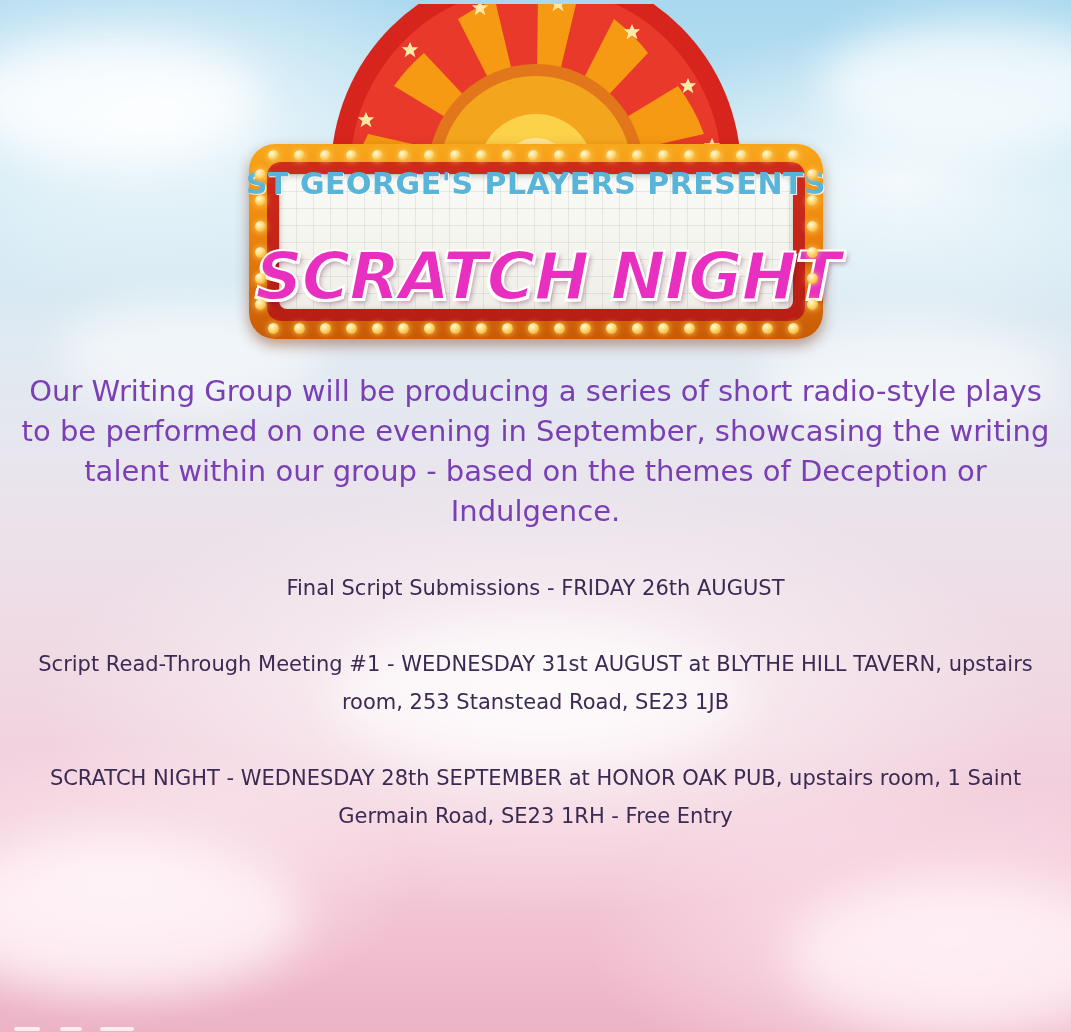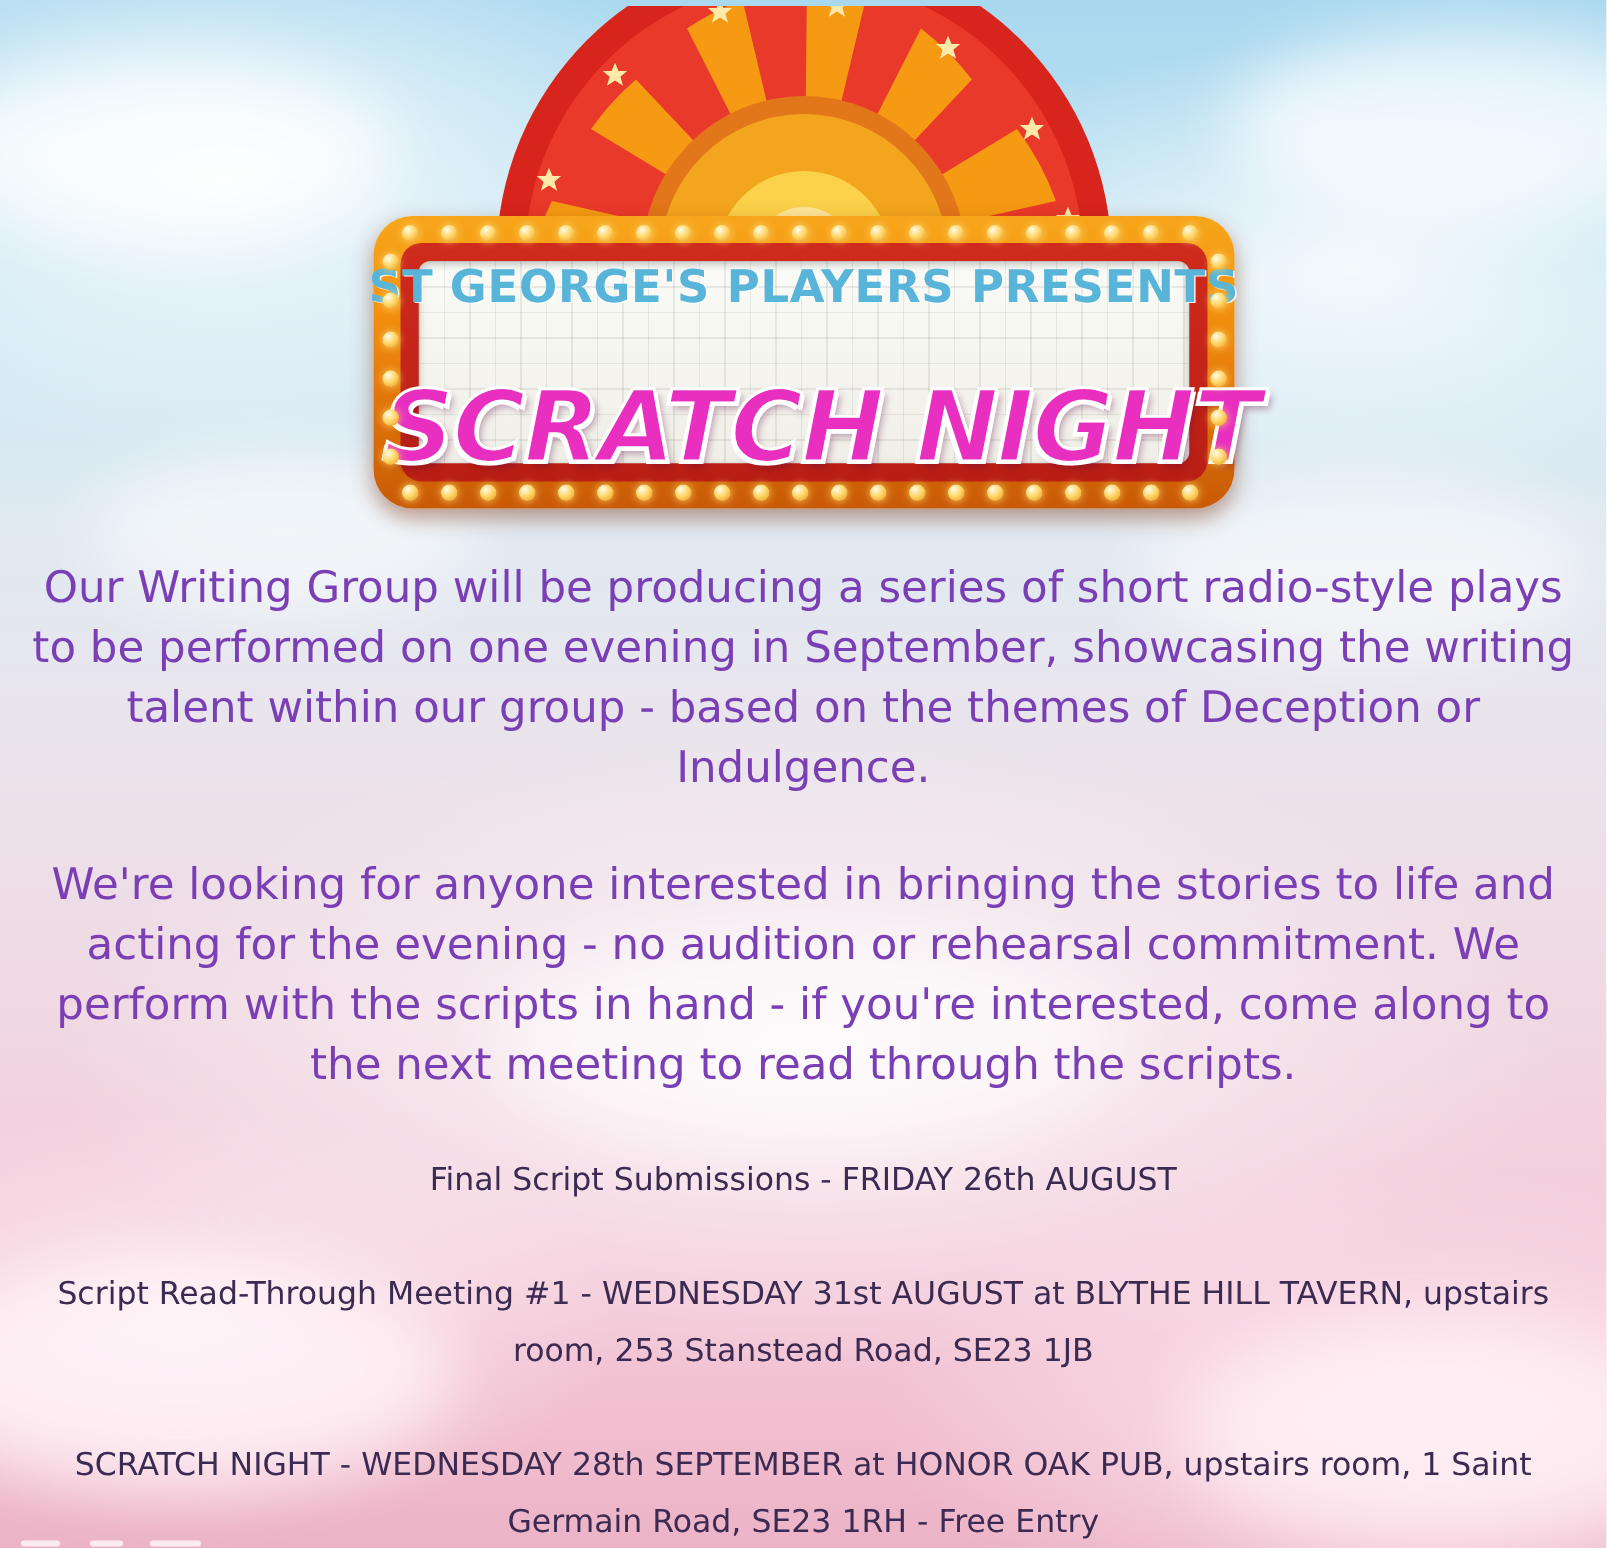--- a/index.html
+++ b/index.html
@@ -98,21 +98,21 @@
     bottom: 12px;
     border-radius: 8px;
     background:
       repeating-linear-gradient(to right, rgba(0,0,0,0.07) 0 1px, rgba(0,0,0,0) 1px 17px),
       repeating-linear-gradient(to bottom, rgba(0,0,0,0.07) 0 1px, rgba(0,0,0,0) 1px 17px),
       linear-gradient(to bottom, #fbfbf7 0%, #efeee7 100%);
     box-shadow: inset 0 2px 6px rgba(0,0,0,0.25);
     display: flex;
     flex-direction: column;
     align-items: center;
-    justify-content: space-between;
+    justify-content: flex-end;
     gap: 43px;
   }
 
   #sign-line1 {
     font-family: "DejaVu Sans", sans-serif;
     font-weight: bold;
     font-size: 30px;
     letter-spacing: 0.5px;
     color: #58b4d8;
     text-shadow: 1px 1px 0 rgba(255,255,255,0.9);
@@ -320,21 +320,20 @@
           <div class="bulb" style="left: 557.5px; top: 128.5px;"></div>
           <div class="bulb" style="left: 5.5px; top: 154.5px;"></div>
           <div class="bulb" style="left: 557.5px; top: 154.5px;"></div>
         </div>
     </div>
   </div>
 
   <div id="content">
     <p class="para p-purple">Our Writing Group will be producing a series of short radio-style plays to be performed on one evening in September, showcasing the writing talent within our group - based on the themes of Deception or Indulgence.</p>
 
-    <p class="para p-purple-2">We're looking for anyone interested in bringing the stories to life and acting for the evening - no audition or rehearsal commitment. We perform with the scripts in hand - if you're interested, come along to the next meeting to read through the scripts.</p>
 
     <p class="para p-dark">Final Script Submissions - FRIDAY 26th AUGUST</p>
 
     <p class="para p-dark">Script Read-Through Meeting #1 - WEDNESDAY 31st AUGUST at BLYTHE HILL TAVERN, upstairs room, 253 Stanstead Road, SE23 1JB</p>
 
     <p class="para p-dark">SCRATCH NIGHT - WEDNESDAY 28th SEPTEMBER at HONOR OAK PUB, upstairs room, 1 Saint Germain Road, SE23 1RH - Free Entry</p>
 
   </div>
 
   <div id="bottom-marks">

